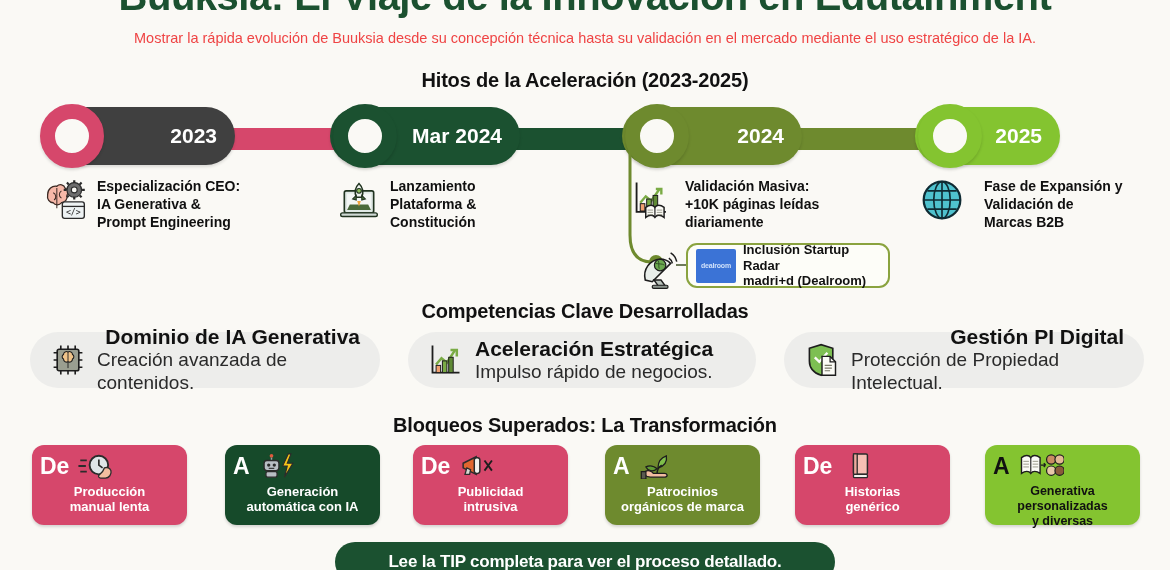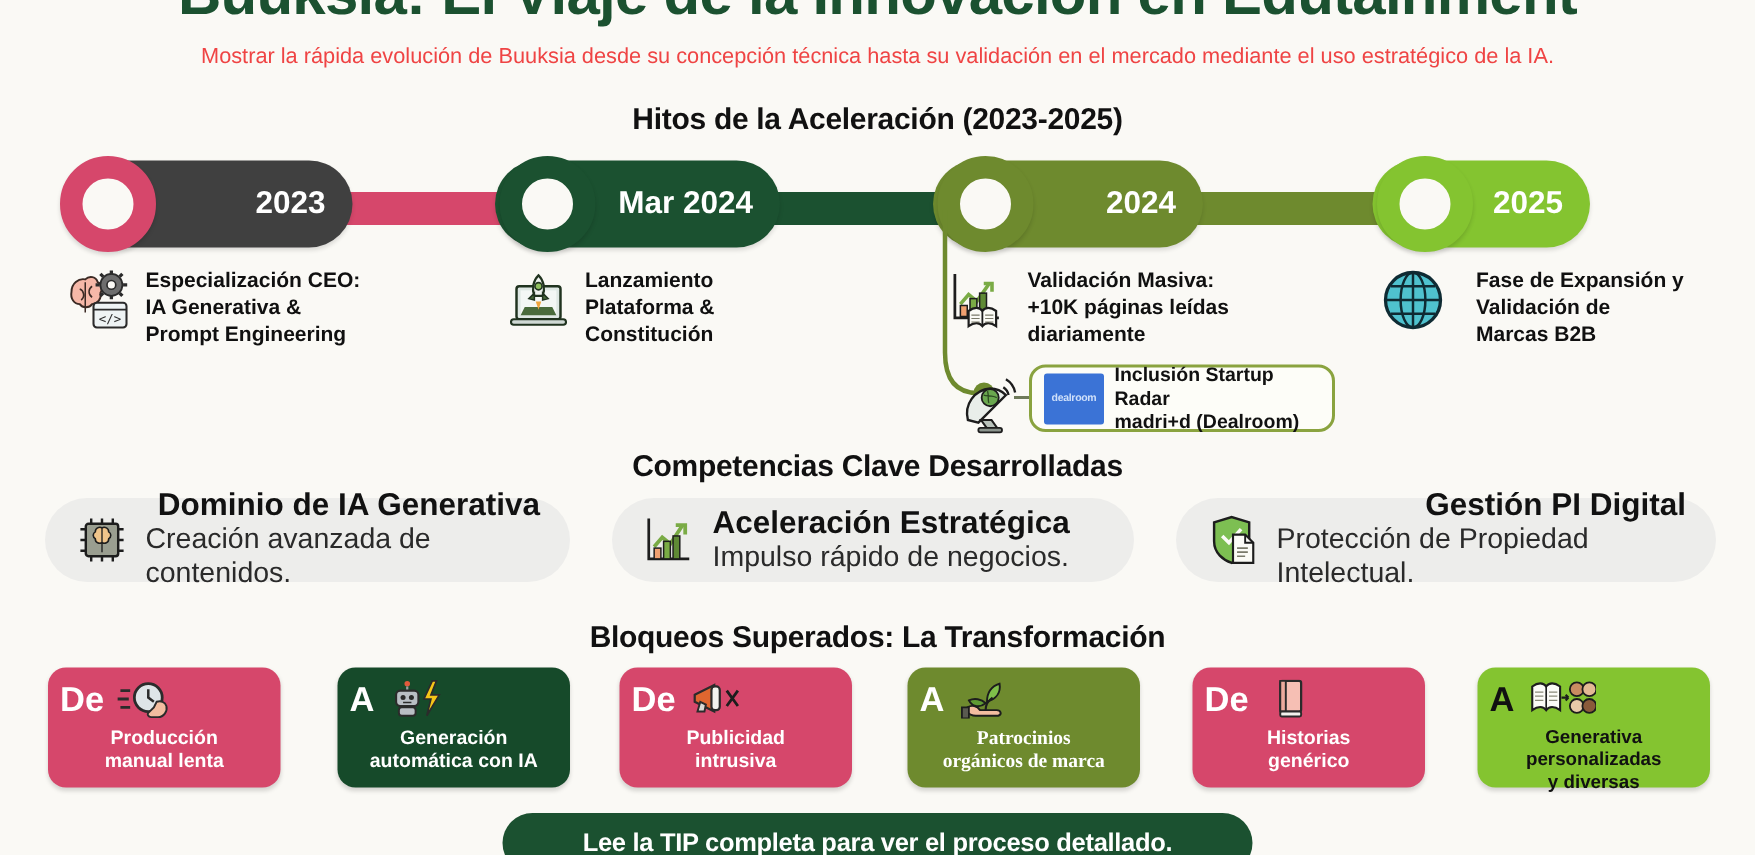--- a/index.html
+++ b/index.html
@@ -332,21 +332,21 @@
     <div class="card-top">
       <span class="card-tag">A</span>
       <svg class="card-ico" viewBox="0 0 40 28">
         <path d="M20 16c0-6 3-11 9-13 1 6-2 11-9 13z" fill="#7fbf4a" stroke="#1d1d1d" stroke-width="1.4"></path>
         <path d="M19 17c-3-3-8-4-12-2 2 4 7 6 12 2z" fill="#5f9a33" stroke="#1d1d1d" stroke-width="1.4"></path>
         <path d="M19 22c0-4 2-7 5-9" fill="none" stroke="#1d1d1d" stroke-width="1.6"></path>
         <path d="M6 20c3-2 7-1 9 2h12c3 0 4 3 1 4H12c-3 0-5-1-7-3z" fill="#f3bda0" stroke="#1d1d1d" stroke-width="1.4"></path>
         <path d="M2 20h5v8H2z" fill="#5a5a50" stroke="#1d1d1d" stroke-width="1.3"></path>
       </svg>
     </div>
-    <div class="card-label" style="white-space:pre-line;font-family:Liberation Serif, serif;">Patrocinios
+    <div class="card-label" style="white-space:pre-line;">Patrocinios
 orgánicos de marca</div>
   </div>
 
   <div class="card c-pink" style="left:795px;">
     <div class="card-top">
       <span class="card-tag">De</span>
       <svg class="card-ico" viewBox="0 0 40 28">
         <rect x="13" y="1" width="15" height="22" rx="1.5" fill="#f6bfb4" stroke="#2b2b2b" stroke-width="1.6"></rect>
         <path d="M13 1h4v22h-4z" fill="#ecaa9d" stroke="#2b2b2b" stroke-width="1.4"></path>
         <rect x="13" y="23" width="15" height="3.5" rx="1" fill="#f3f3ee" stroke="#2b2b2b" stroke-width="1.4"></rect>

